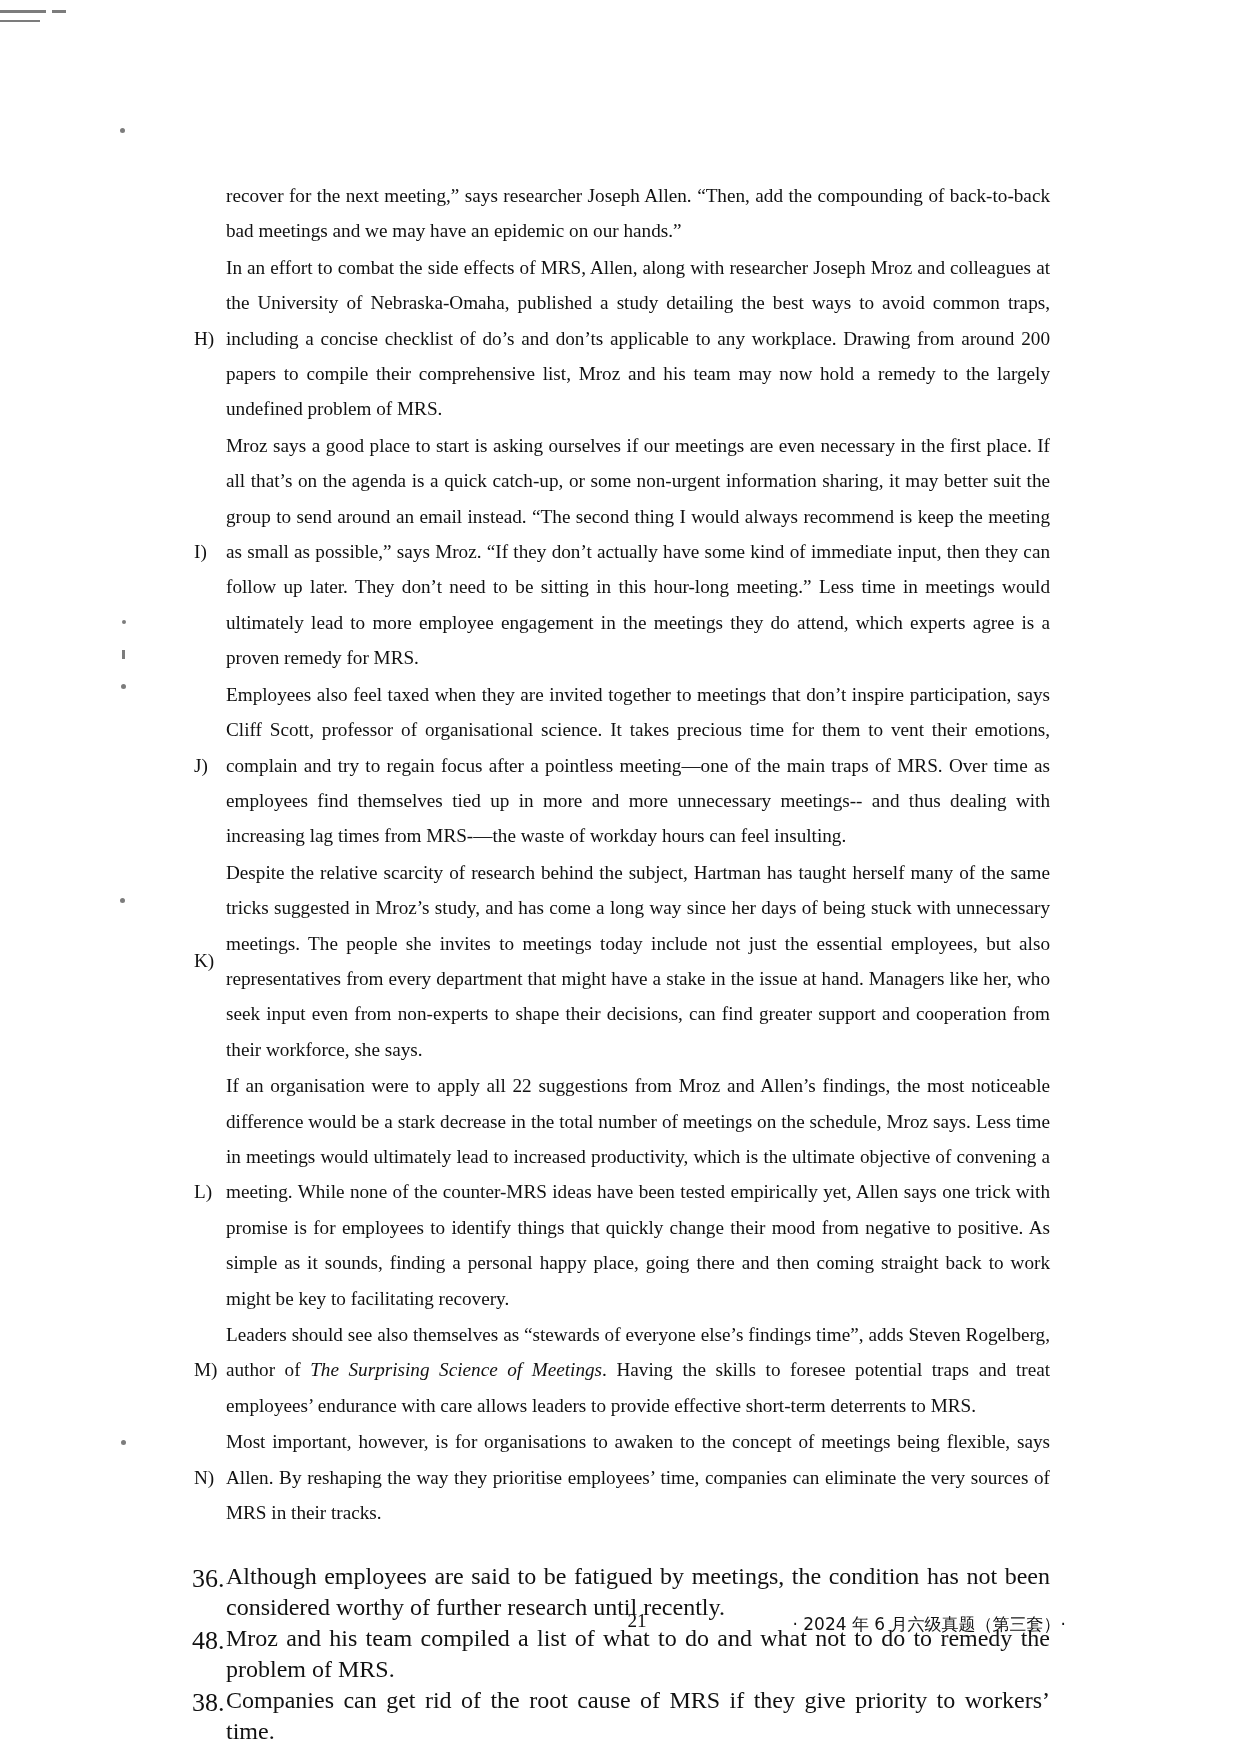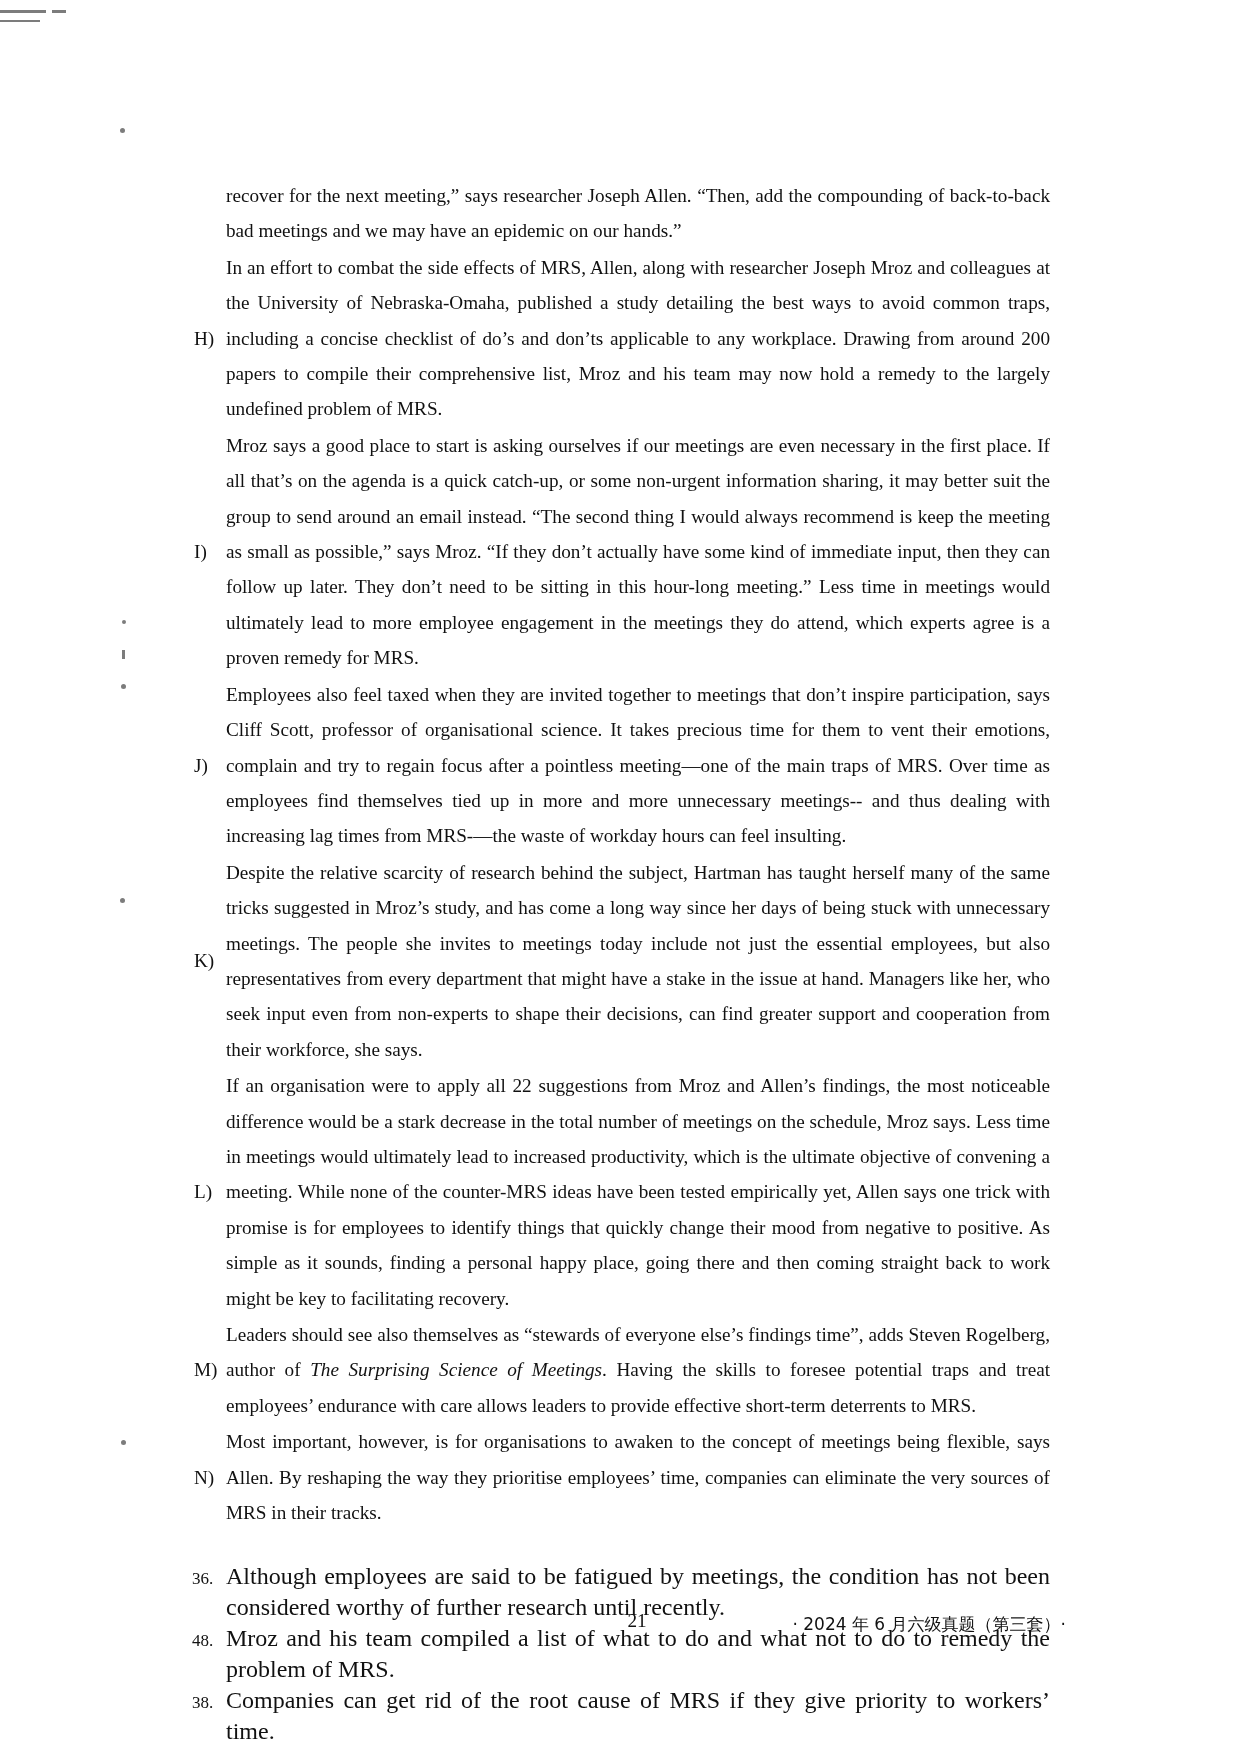--- a/index.html
+++ b/index.html
@@ -72,21 +72,21 @@
   
   .questions { margin-top: 31px; }
   .q-row {
     display: flex;
     align-items: flex-start;
     margin: 0;
   }
   .q-num {
     width: 34px;
     flex: 0 0 34px;
-    font-size: 17px;
+    font-size: 26px;
     line-height: 35.4px;
     text-align: left;
     box-sizing: border-box;
     white-space: nowrap;
   }
   .q-text {
     flex: 1 1 auto;
     font-size: 24px;
     line-height: 31px;
     text-align: justify;

